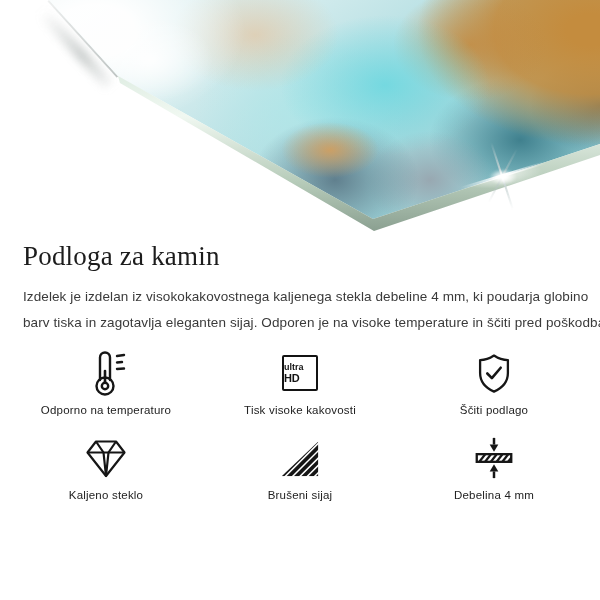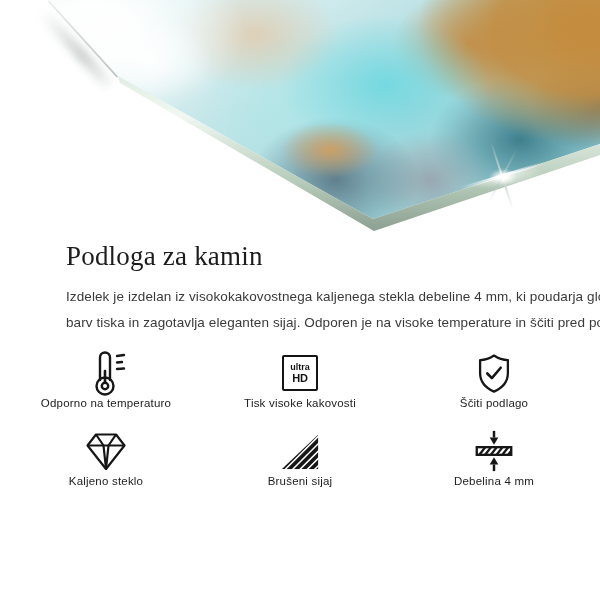--- a/index.html
+++ b/index.html
@@ -79,21 +79,21 @@
     filter: blur(.5px);
   }
   .sparkle .ray-c {
     position:absolute; left:18px; top:30px; width:60px; height:1.5px;
     transform: rotate(118deg);
     background: linear-gradient(to right, rgba(170,185,185,0), rgba(185,198,198,.7) 50%, rgba(170,185,185,0));
     filter: blur(.5px);
   }
 
   
-  .content { padding:0 66px; }
+  .content { padding:0 23px; }
   .title {
     margin-top:6px;
     font-family:"Liberation Serif", serif; font-weight:500;
     font-size:27px; line-height:37px; color:#1c1c1c;
     letter-spacing:.2px;
   }
   .description { margin-top:9px; }
   .description span {
     display:block;
     font-size:13.5px; line-height:25.5px; color:#3a3a3a; letter-spacing:.1px;
@@ -102,27 +102,27 @@
 
   
   .features { margin:14px 36px 0 36px; }
   .feature-row { display:flex; justify-content:space-between; }
   .feature-row + .feature-row { margin-top:18px;gap:41px; }
   .feature {
     width:140px; display:flex; flex-direction:column; align-items:center;
   }
   .icon-box { height:48px; display:flex; align-items:center; justify-content:center; }
   .feature-label {
-    font-size:11.5px; color:#222222; letter-spacing:.2px;
+    margin-top:7px; font-size:11.5px; color:#222222; letter-spacing:.2px;
     white-space:nowrap; 
   }
   svg.ic { display:block; }
   .uhd-box {
     width:36px; height:36px; border:2.5px solid #131313; border-radius:2px;
-    display:flex; flex-direction:column; align-items:center; justify-content:center;
+    display:flex; flex-direction:column; align-items:flex-start; justify-content:center;
     color:#131313; line-height:1;
   }
   .uhd-top { font-size:9px; font-weight:bold; letter-spacing:0; }
   .uhd-bottom { font-size:11px; font-weight:bold; margin-top:1px; letter-spacing:-.3px; }
 </style>
 </head>
 <body>
 
 <div class="page">
 

